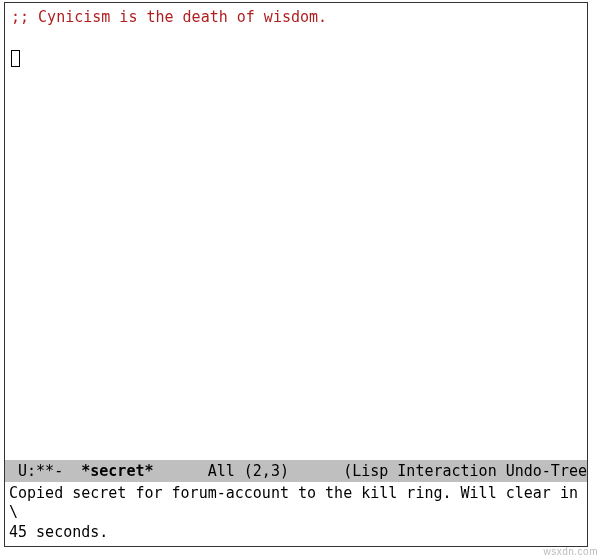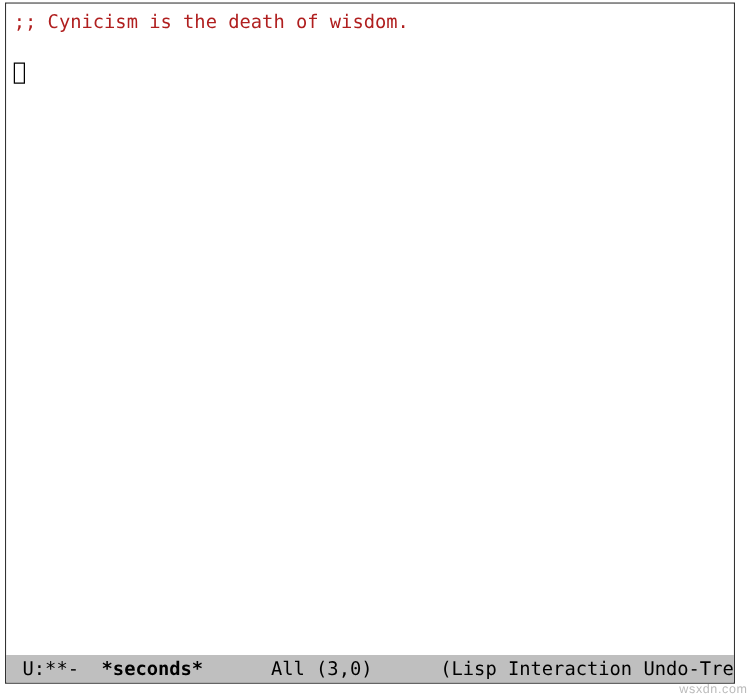--- a/index.html
+++ b/index.html
@@ -78,18 +78,20 @@
   </style>
 </head>
 <body>
 
 <div class="frame">
 
   <div class="buffer"><span class="comment">;; Cynicism is the death of wisdom.</span>
 
 <span class="cursor"></span></div>
 
-  <div class="mode-line"><span> U:**-  </span><span class="buf-name">*seconds*</span><span>      All (3,0)      </span><span>(Lisp Interaction Undo-Tree</span></div>
+  <div class="mode-line"><span> U:**-  </span><span class="buf-name">*secret*</span><span>      All (2,3)      </span><span>(Lisp Interaction Undo-Tree</span></div>
 
+  <div class="minibuffer"><span>Copied secret for forum-account to the kill ring. Will clear in \
+45 seconds.</span></div>
 
 </div>
 
 <div class="watermark">wsxdn.com</div>
 
 </body></html>

